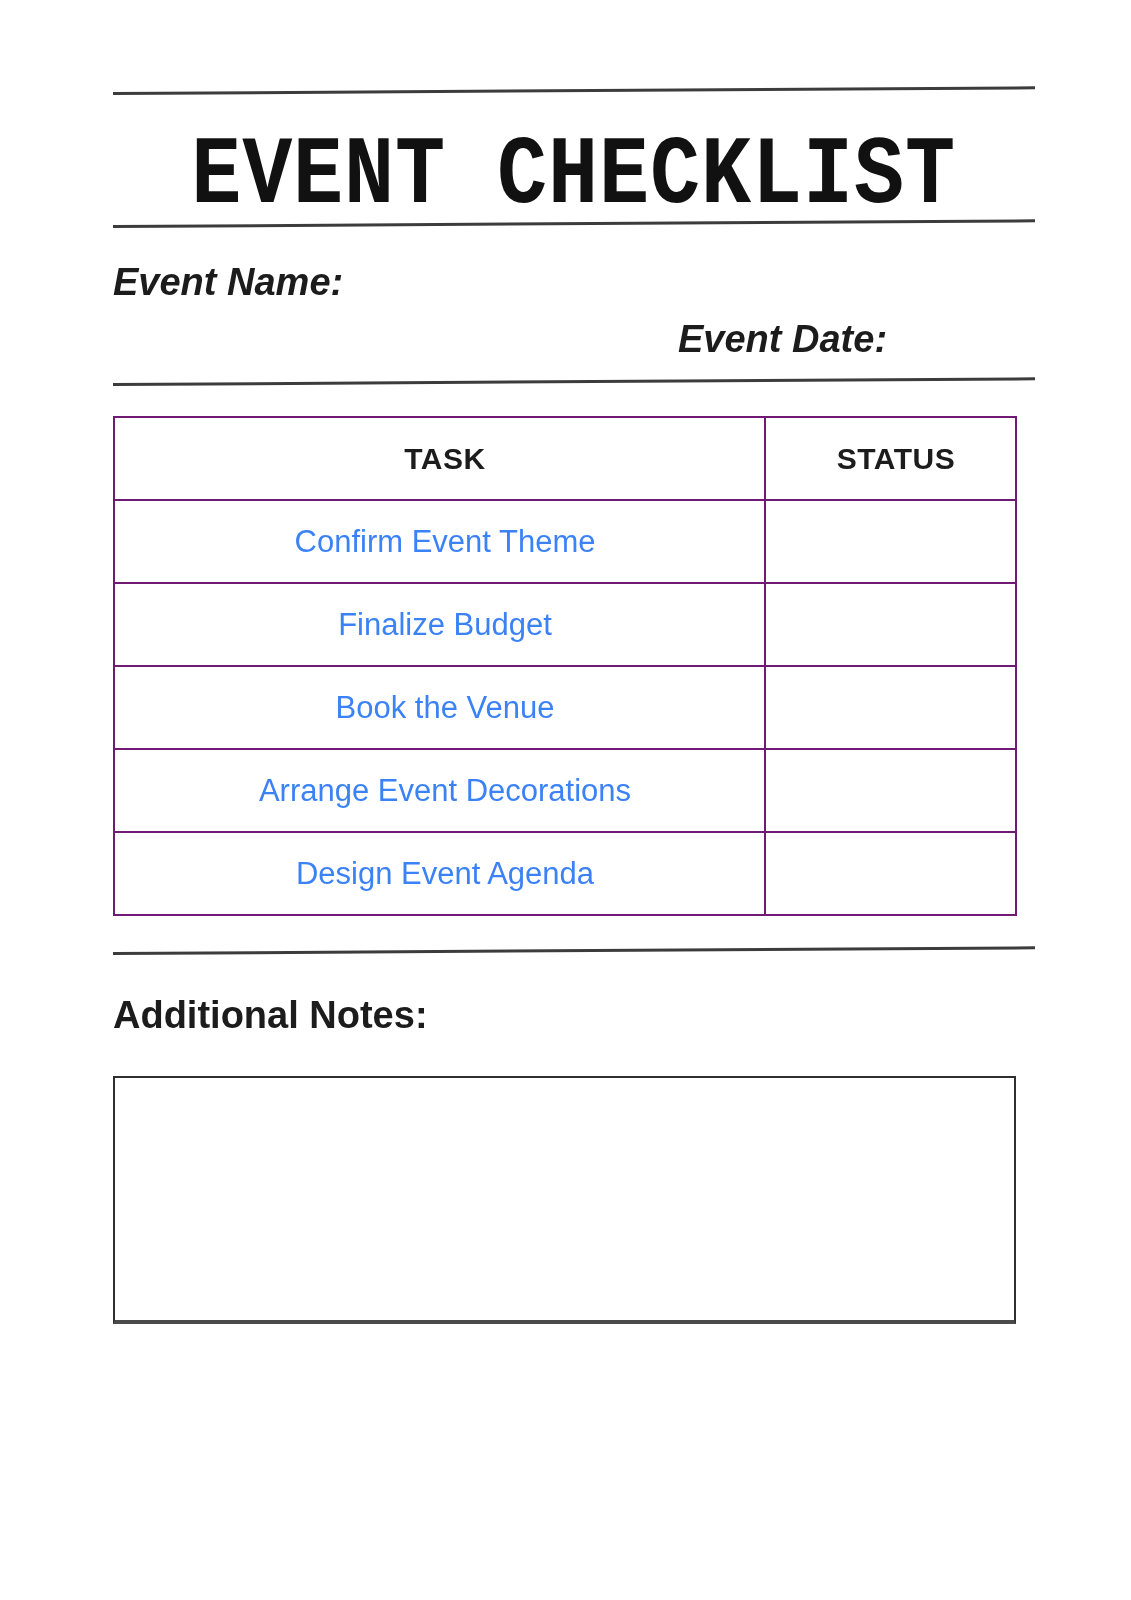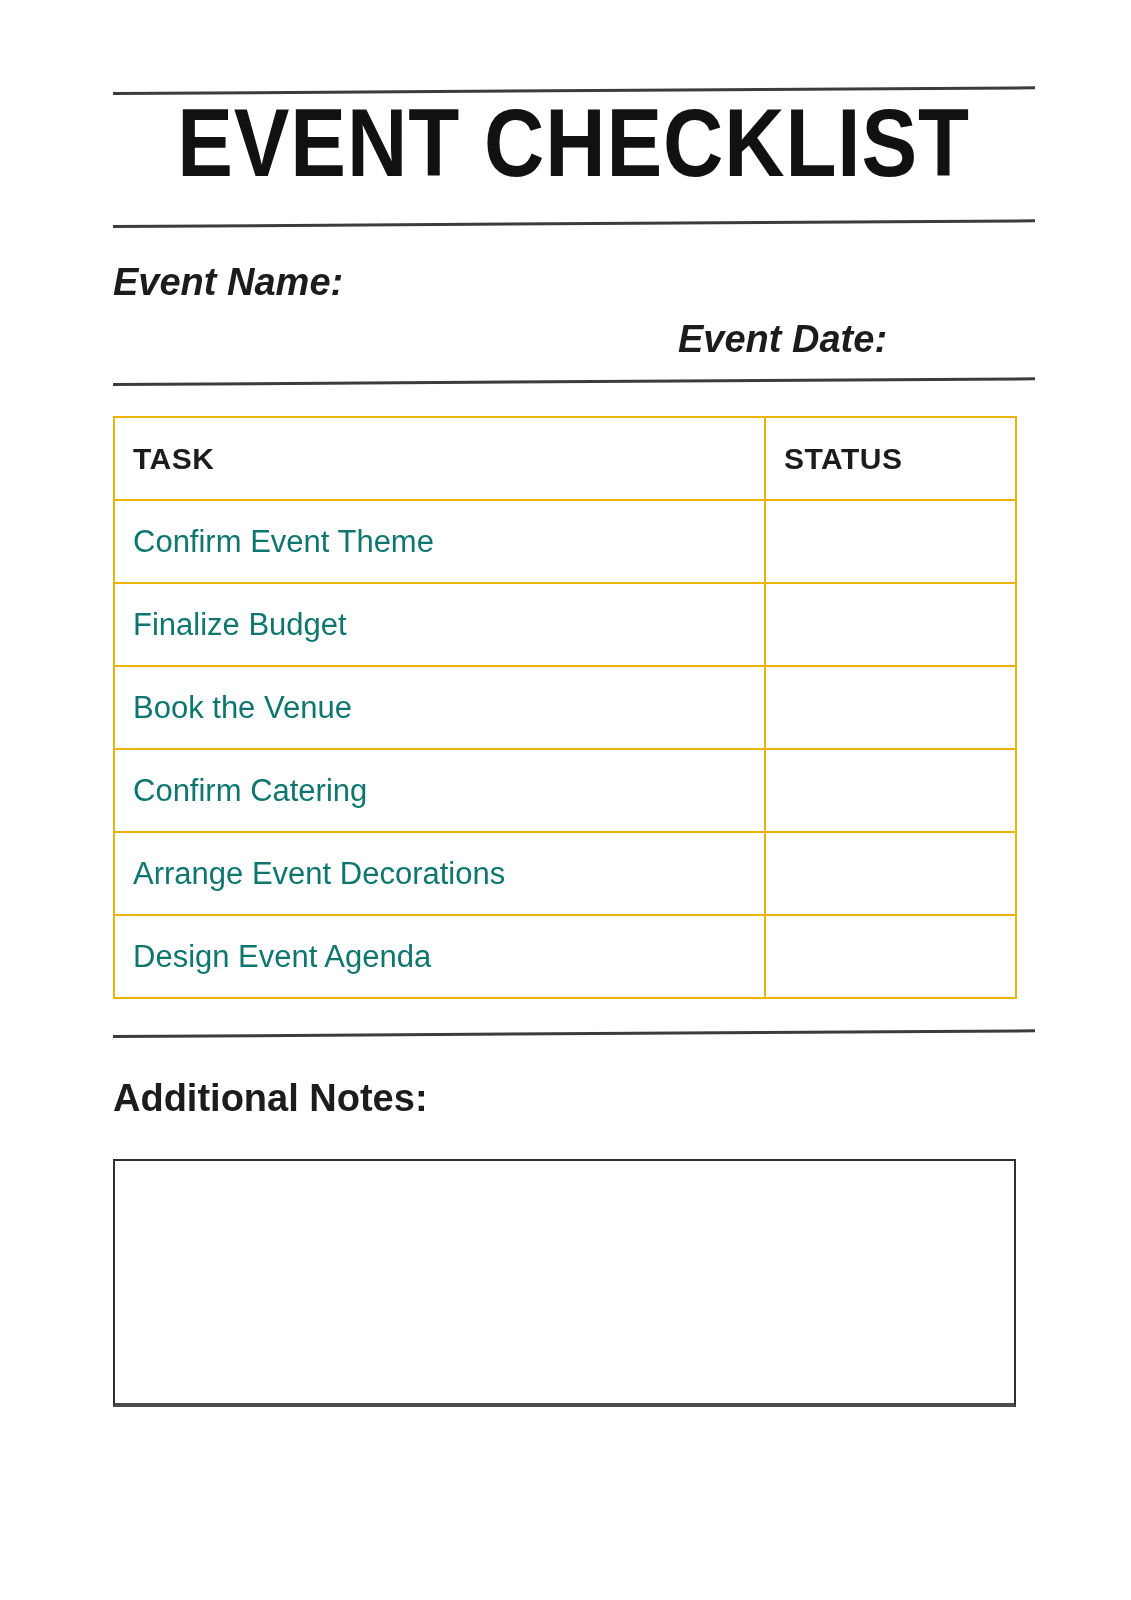--- a/index.html
+++ b/index.html
@@ -19,23 +19,24 @@
   .rule {
     height: 3px;
     background: #3c3c3c;
     transform: rotate(-0.35deg);
     transform-origin: left center;
   }
   .rule-top { margin-top: 92px; }
   .title-wrap {
     height: 130px;
     display: flex;
-    align-items: flex-start;
+    align-items: flex-end;
     justify-content: center;
     overflow: visible;
+    font-family: Liberation Mono, monospace;
   }
   .doc-title {
     font-size: 96px;
     font-weight: bold;
     letter-spacing: 1px;
     line-height: 1;
     color: #111111;
     white-space: nowrap;
     transform: scaleX(0.87);
   }
@@ -51,36 +52,36 @@
   .loc-cell { width: 565px; display: flex; }
   .rule-fields { margin-top: 15px; }
 
   table.checklist {
     margin-top: 30px;
     border-collapse: collapse;
     width: 904px;
     table-layout: fixed;
   }
   table.checklist th, table.checklist td {
-    border: 2px solid #eab308;
+    border: 2px solid #701a75;
     padding: 0 7px 0 18px;
-    text-align: left;
+    text-align: center;
     vertical-align: middle;
   }
   table.checklist tr { height: 83px; }
   th.head {
     font-size: 30px;
     font-weight: bold;
     letter-spacing: 0.5px;
     color: #1c1c1c;
   }
   td.task {
     font-size: 31px;
     font-weight: normal;
-    color: #0f766e;
+    color: #3b82f6;
   }
   td.status { }
 
   .rule-after-table { margin-top: 36px; }
   .notes-label {
     margin-top: 41px;
     font-size: 38px;
     font-weight: bold;
     line-height: 1.0;
   }
@@ -140,24 +141,20 @@
       </tr>
       <tr>
         <td class="task">Finalize Budget</td>
         <td class="status"></td>
       </tr>
       <tr>
         <td class="task">Book the Venue</td>
         <td class="status"></td>
       </tr>
       <tr>
-        <td class="task">Confirm Catering</td>
-        <td class="status"></td>
-      </tr>
-      <tr>
         <td class="task">Arrange Event Decorations</td>
         <td class="status"></td>
       </tr>
       <tr>
         <td class="task">Design Event Agenda</td>
         <td class="status"></td>
       </tr>
     </tbody>
   </table>
 

